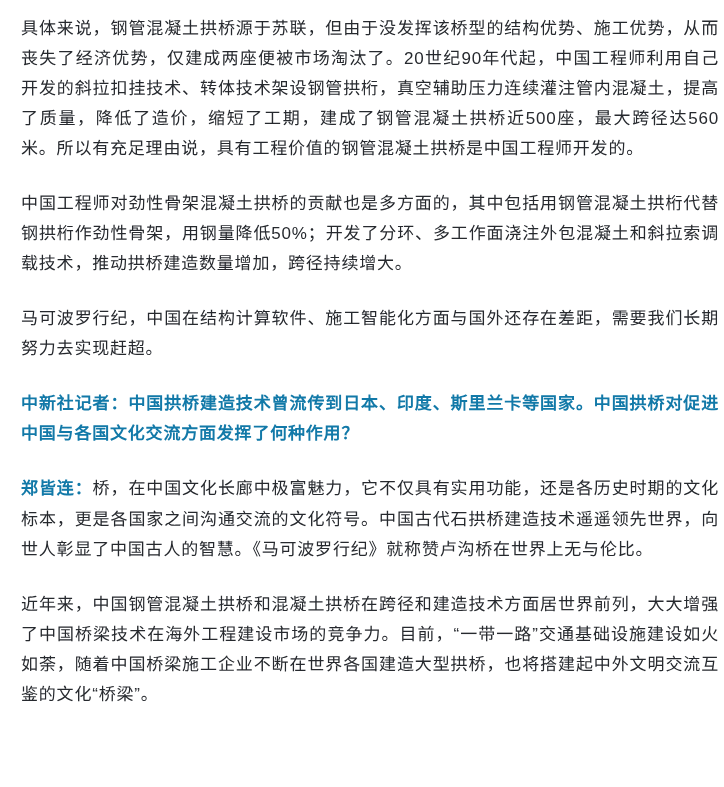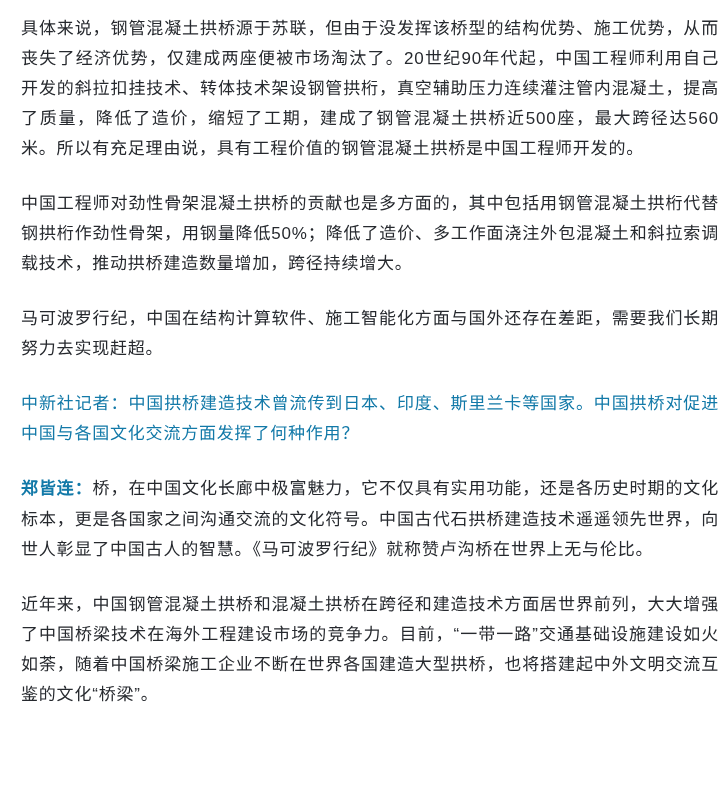--- a/index.html
+++ b/index.html
@@ -27,36 +27,36 @@
     letter-spacing: 0.8px;
     color: var(--text-color);
     text-align: justify;
     text-justify: inter-ideograph;
     margin: 0 0 25px 0;
     word-break: break-all;
   }
   .para:last-child { margin-bottom: 8px; }
   .question {
     color: var(--accent-color);
-    font-weight: 400;
+    font-weight: 700;
     margin-top: 17px;
   }
   .speaker {
     color: var(--accent-color);
     font-weight: 700;
     font-family: Liberation Mono, monospace;
   }
 </style>
 </head>
 <body>
 
 <div class="article">
   <p class="para">具体来说，钢管混凝土拱桥源于苏联，但由于没发挥该桥型的结构优势、施工优势，从而丧失了经济优势，仅建成两座便被市场淘汰了。20世纪90年代起，中国工程师利用自己开发的斜拉扣挂技术、转体技术架设钢管拱桁，真空辅助压力连续灌注管内混凝土，提高了质量，降低了造价，缩短了工期，建成了钢管混凝土拱桥近500座，最大跨径达560米。所以有充足理由说，具有工程价值的钢管混凝土拱桥是中国工程师开发的。</p>
 
-  <p class="para">中国工程师对劲性骨架混凝土拱桥的贡献也是多方面的，其中包括用钢管混凝土拱桁代替钢拱桁作劲性骨架，用钢量降低50%；降低了造价、多工作面浇注外包混凝土和斜拉索调载技术，推动拱桥建造数量增加，跨径持续增大。</p>
+  <p class="para">中国工程师对劲性骨架混凝土拱桥的贡献也是多方面的，其中包括用钢管混凝土拱桁代替钢拱桁作劲性骨架，用钢量降低50%；开发了分环、多工作面浇注外包混凝土和斜拉索调载技术，推动拱桥建造数量增加，跨径持续增大。</p>
 
   <p class="para">马可波罗行纪，中国在结构计算软件、施工智能化方面与国外还存在差距，需要我们长期努力去实现赶超。</p>
 
   <p class="para question">中新社记者：中国拱桥建造技术曾流传到日本、印度、斯里兰卡等国家。中国拱桥对促进中国与各国文化交流方面发挥了何种作用？</p>
 
   <p class="para"><span class="speaker">郑皆连：</span><span>桥，在中国文化长廊中极富魅力，它不仅具有实用功能，还是各历史时期的文化标本，更是各国家之间沟通交流的文化符号。中国古代石拱桥建造技术遥遥领先世界，向世人彰显了中国古人的智慧。《马可波罗行纪》就称赞卢沟桥在世界上无与伦比。</span></p>
 
   <p class="para">近年来，中国钢管混凝土拱桥和混凝土拱桥在跨径和建造技术方面居世界前列，大大增强了中国桥梁技术在海外工程建设市场的竞争力。目前，“一带一路”交通基础设施建设如火如荼，随着中国桥梁施工企业不断在世界各国建造大型拱桥，也将搭建起中外文明交流互鉴的文化“桥梁”。</p>
 </div>
 

